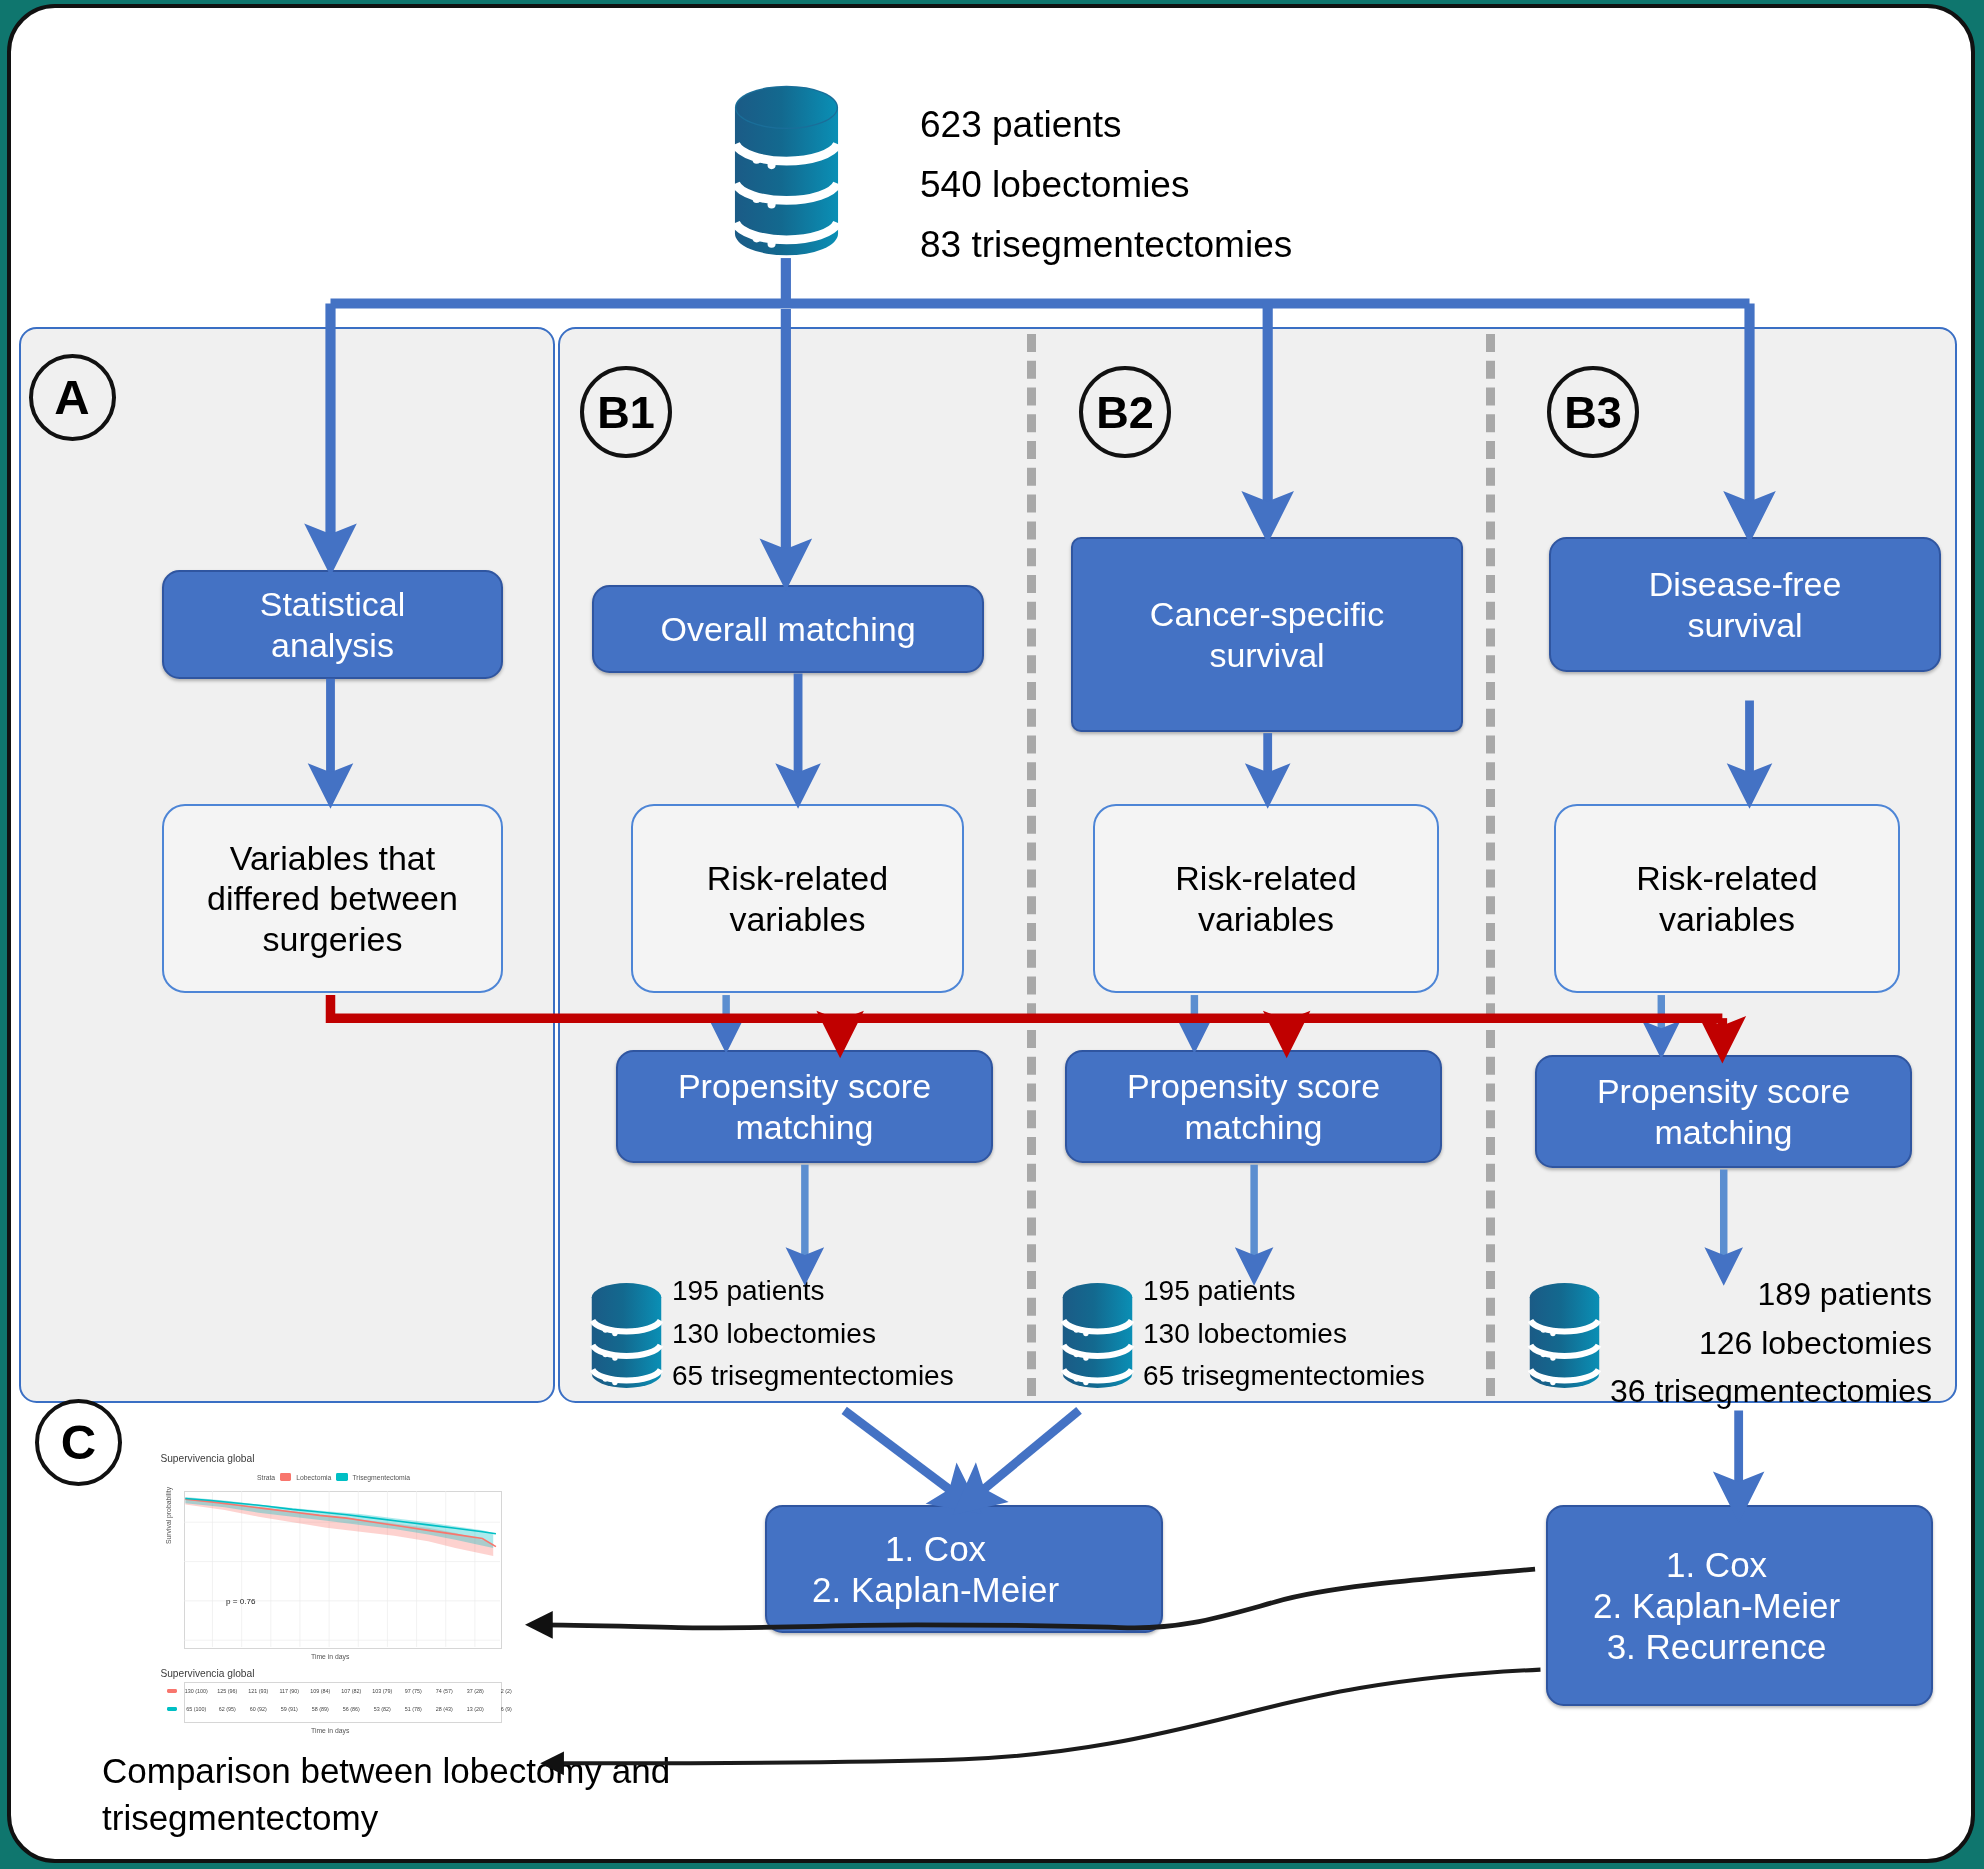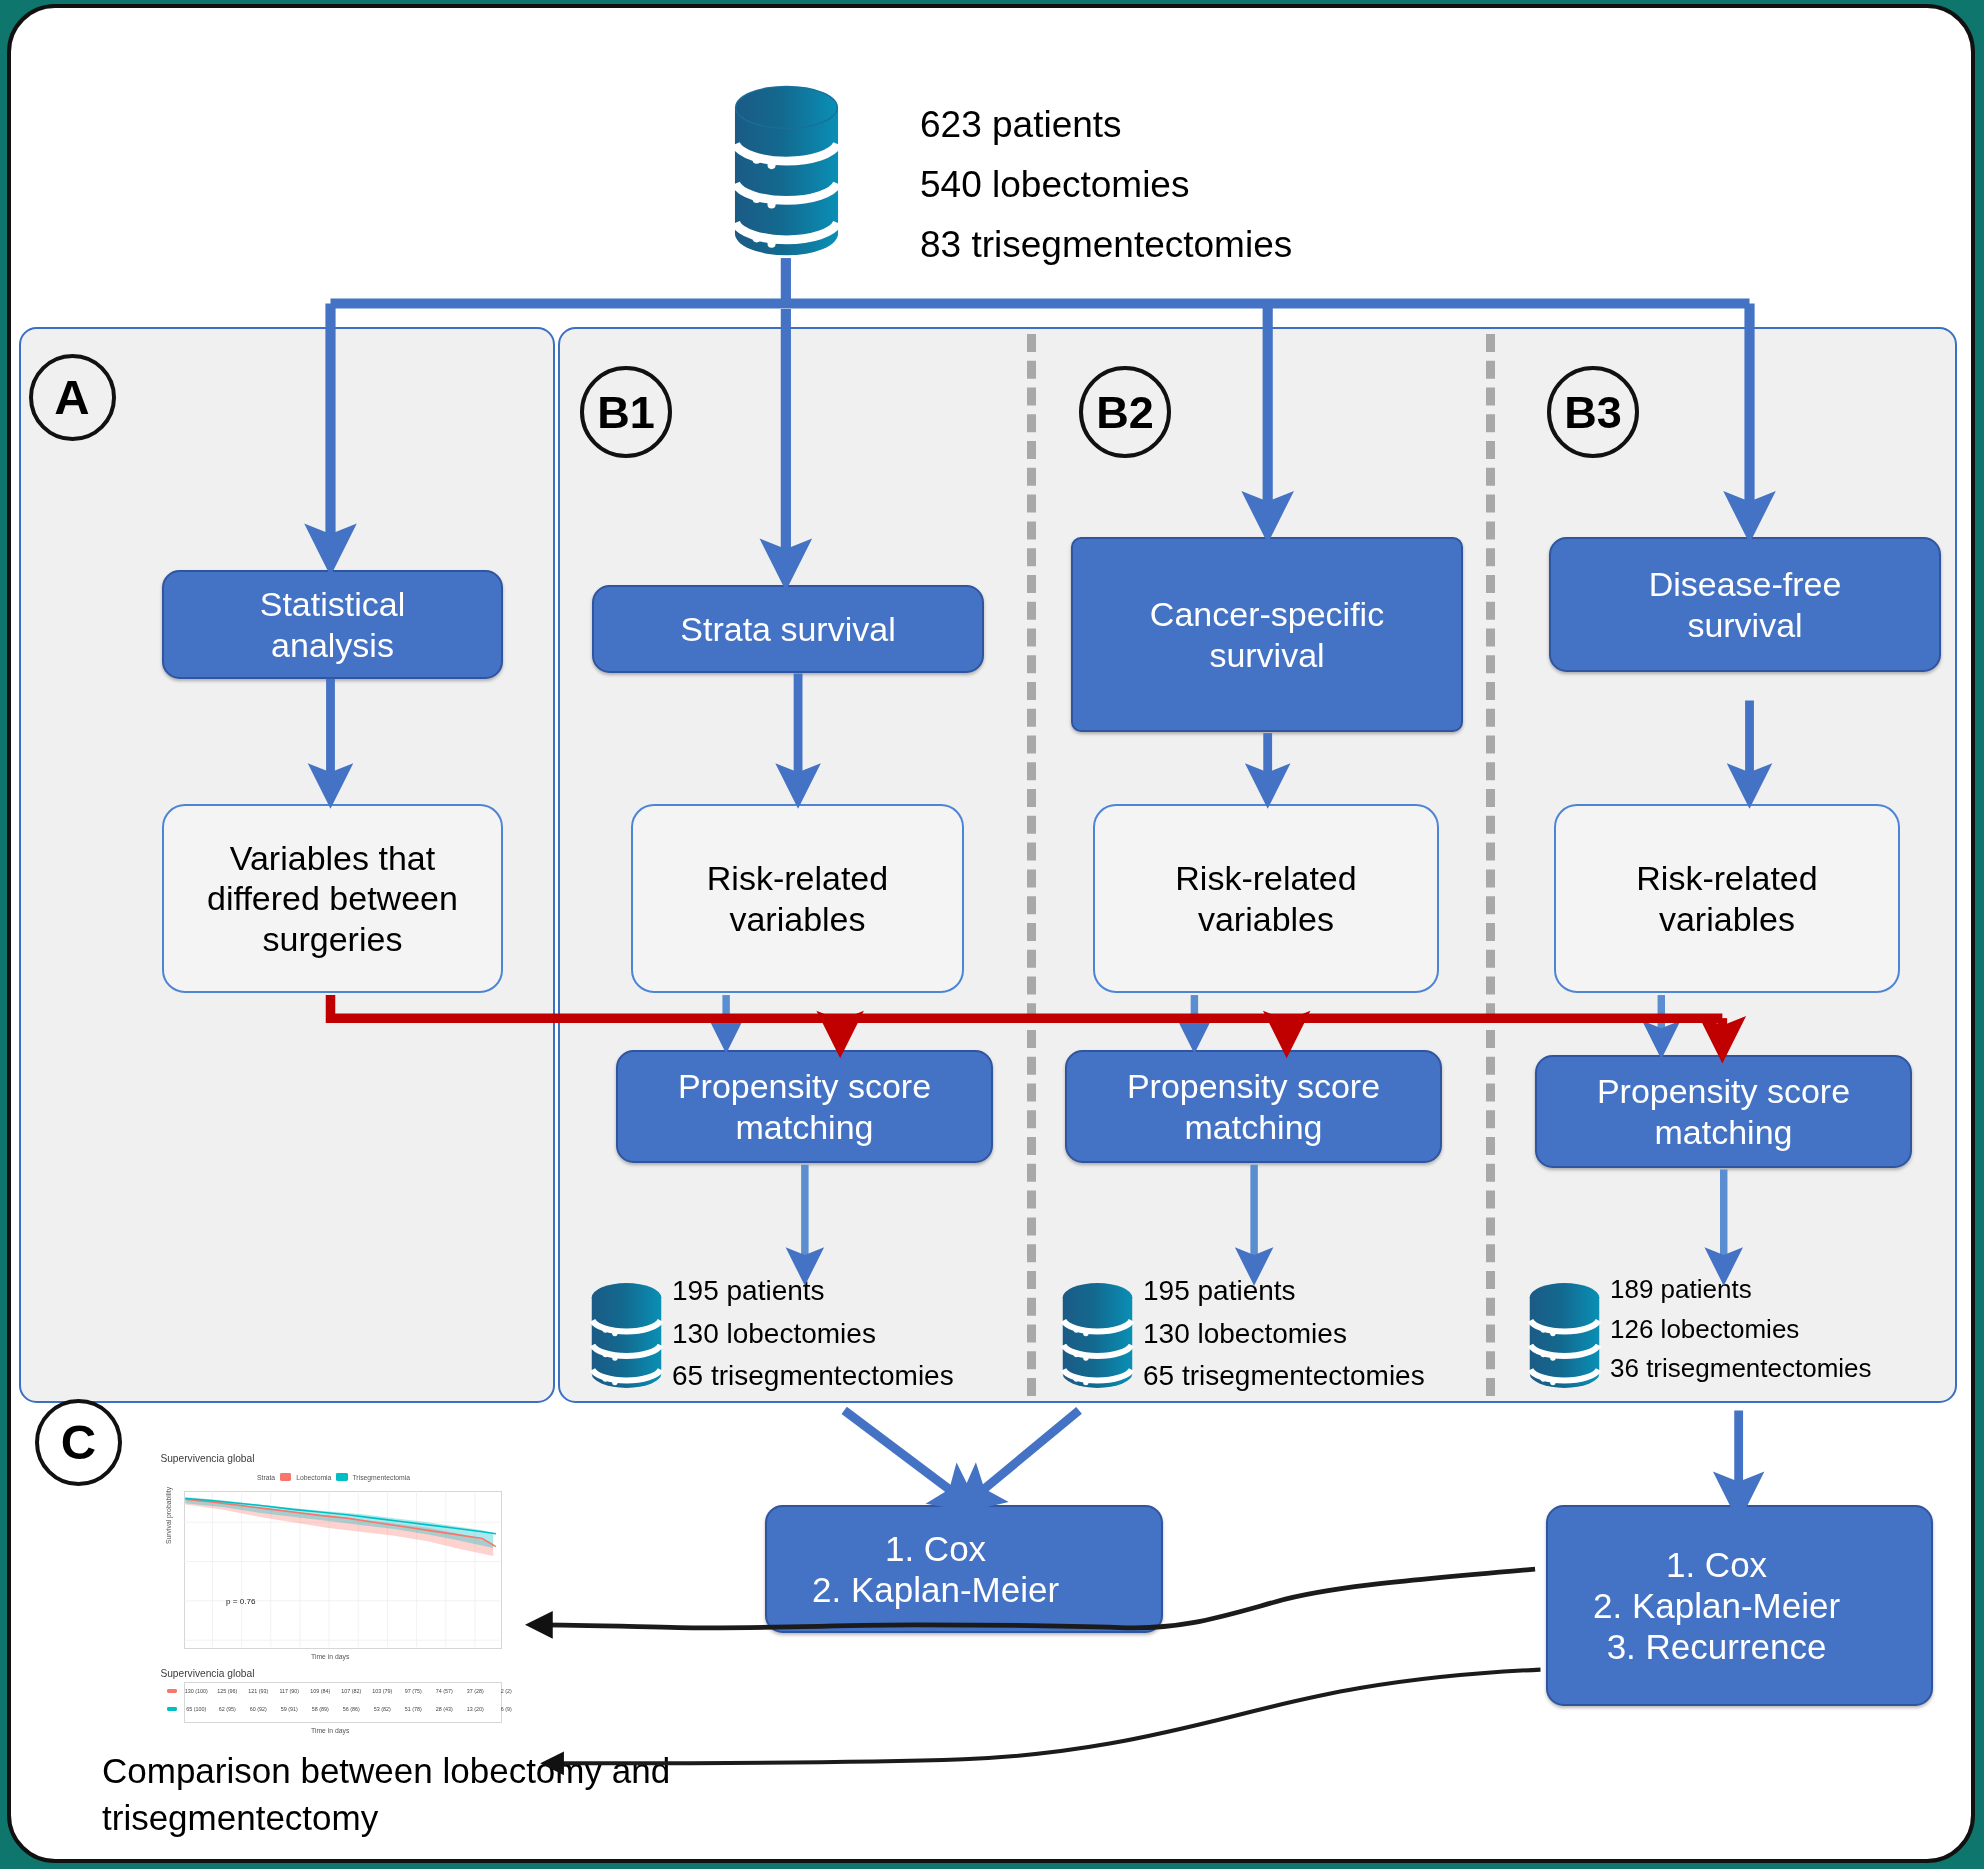--- a/index.html
+++ b/index.html
@@ -120,21 +120,21 @@
 
   <div class="badge" style="left:28.5px;top:354px;width:79px;height:79px;font-size:49px;">A</div>
   <div class="badge" style="left:580px;top:366px;width:84px;height:84px;font-size:45px;">B1</div>
   <div class="badge" style="left:1079px;top:366px;width:84px;height:84px;font-size:45px;">B2</div>
   <div class="badge" style="left:1547px;top:366px;width:84px;height:84px;font-size:45px;">B3</div>
   <div class="badge" style="left:35px;top:1399px;width:79px;height:79px;font-size:49px;background:#ffffff;">C</div>
 
   <div class="box filled" style="left:162px;top:570px;width:341px;height:109px;font-size:34px;white-space:pre-line;">Statistical
 analysis</div>
 
-  <div class="box filled" style="left:592px;top:585px;width:392px;height:88px;font-size:34px;white-space:pre-line;">Strata survival</div>
+  <div class="box filled" style="left:592px;top:585px;width:392px;height:88px;font-size:34px;white-space:pre-line;">Overall matching</div>
 
   <div class="box filled" style="left:1071px;top:537px;width:392px;height:195px;font-size:34px;white-space:pre-line;border-radius:10px;">Cancer-specific
 survival</div>
 
   <div class="box filled" style="left:1549px;top:537px;width:392px;height:135px;font-size:34px;white-space:pre-line;">Disease-free
 survival</div>
 
   <div class="box outline" style="left:162px;top:804px;width:341px;height:189px;font-size:34px;white-space:pre-line;">Variables that
 differed between
 surgeries</div>
@@ -214,21 +214,21 @@
       <path d="M5 94 A51 20 0 0 0 105 94" fill="none" stroke="#ffffff" stroke-width="9"></path>
       <path d="M5 130 A51 20 0 0 0 105 130" fill="none" stroke="#ffffff" stroke-width="9"></path>
       <circle cx="24" cy="72" r="4" fill="#fff"></circle>
         <circle cx="38" cy="77" r="4" fill="#fff"></circle>
       <circle cx="24" cy="108" r="4" fill="#fff"></circle>
         <circle cx="38" cy="113" r="4" fill="#fff"></circle>
       <circle cx="24" cy="144" r="4" fill="#fff"></circle>
         <circle cx="38" cy="149" r="4" fill="#fff"></circle>
     </svg>
   </div>
-  <div class="dbstat" style="left:1610px;top:1270px;font-size:26px;line-height:1.52;">
+  <div class="dbstat" style="left:1610px;top:1270px;font-size:32px;line-height:1.52;text-align:right;">
     <div>189 patients</div>
     <div>126 lobectomies</div>
     <div>36 trisegmentectomies</div>
   </div>
 
   <div class="box filled leftalign" style="left:765px;top:1505px;width:398px;height:128px;font-size:35px;white-space:pre-line;">1. Cox
 2. Kaplan-Meier</div>
 
   <div class="box filled leftalign" style="left:1546px;top:1505px;width:387px;height:201px;font-size:35px;white-space:pre-line;">1. Cox
 2. Kaplan-Meier

